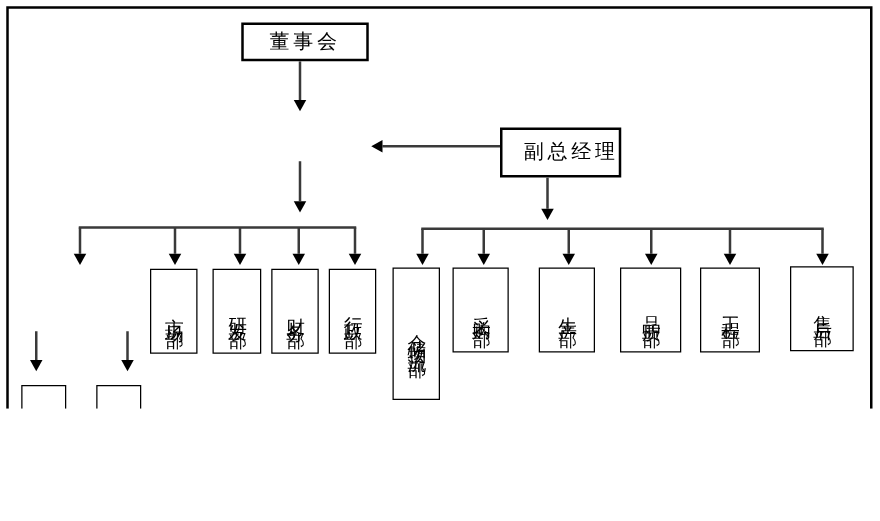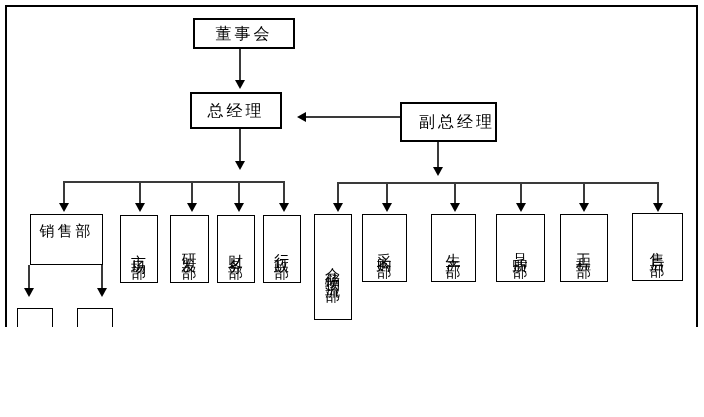--- a/index.html
+++ b/index.html
@@ -102,28 +102,22 @@
   <div>
     <div class="vline" style="left:28px;top:265px;height:23px"></div>
     <div class="arrd" style="left:24px;top:288px"></div>
     <div class="vline" style="left:101px;top:265px;height:23px"></div>
     <div class="arrd" style="left:97px;top:288px"></div>
   </div>
 
   <div class="box top h" id="n-board">
     <span class="lbl">董事会</span>
   </div>
-  <div class="box top h" id="n-gm">
-    <span class="lbl">总经理</span>
-  </div>
   <div class="box top h" id="n-dgm">
     <span class="lbl">副总经理</span>
-  </div>
-  <div class="box h" id="n-sales">
-    <span class="lbl">销售部</span>
   </div>
   <div class="box v" id="n-market">
     <span class="lbl">市场部</span>
   </div>
   <div class="box v" id="n-rd">
     <span class="lbl">研发部</span>
   </div>
   <div class="box v" id="n-finance">
     <span class="lbl">财务部</span>
   </div>

